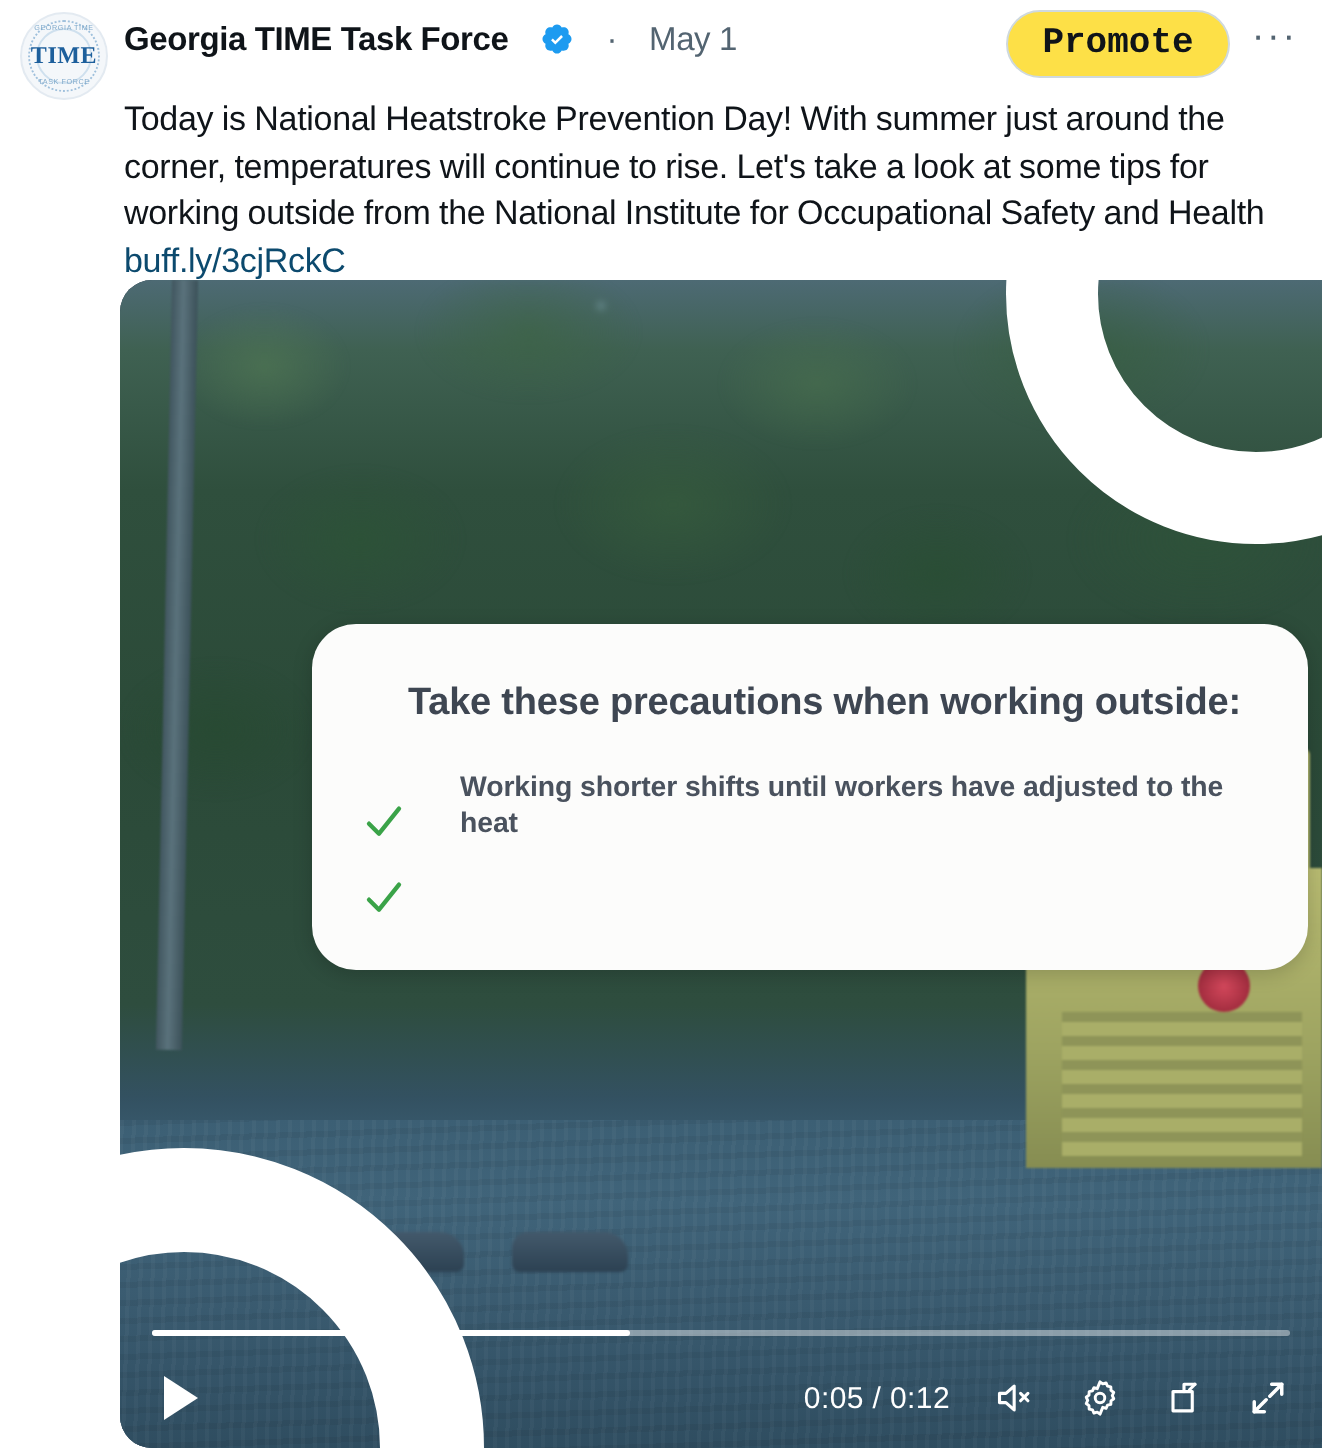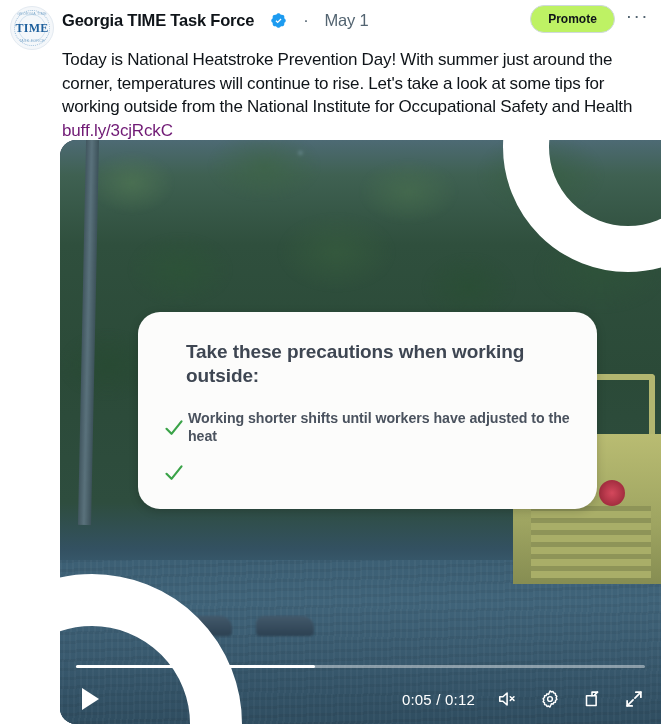--- a/index.html
+++ b/index.html
@@ -73,21 +73,21 @@
     position: absolute;
     bottom: 6px; left: 0; right: 0;
     text-align: center;
     font-size: 3.6px;
     letter-spacing: 0.3px;
     color: #7fa9cb;
   }
 
   .name-row {
     display: flex;
-    align-items: center;
+    align-items: flex-start;
     flex-wrap: nowrap;
     gap: 16px;
     padding-top: 3px;
     white-space: nowrap;
   }
   .display-name {
     font-size: 16.5px;
     font-weight: bold;
     color: #0f1419;
     letter-spacing: -0.2px;
@@ -108,24 +108,24 @@
     position: absolute;
     right: 10px;
     top: 5px;
     display: flex;
     align-items: center;
     gap: 9px;
   }
   .promote-btn {
     border: 1px solid #cfd9de;
     border-radius: 17px;
-    background: #bef264;
+    background: #fde047;
     color: #0f1419;
-    font-family: Liberation Sans, sans-serif;
-    font-size: 12px;
+    font-family: Liberation Mono, monospace;
+    font-size: 18px;
     font-weight: bold;
     padding: 7px 17px;
     cursor: pointer;
     line-height: 1;
   }
   .more-dots {
     color: #536471;
     font-size: 19px;
     line-height: 10px;
     letter-spacing: 1.4px;
@@ -135,21 +135,21 @@
 
   .tweet-text {
     font-size: 17px;
     line-height: 23.5px;
     color: #0f1419;
     padding: 6px 6px 0 52px;
     letter-spacing: -0.15px;
     word-spacing: -0.3px;
   }
   .tweet-link {
-    color: #701a75;
+    color: #0c4a6e;
     text-decoration: none;
     cursor: pointer;
   }
 
   
   .video-wrap {
     position: absolute;
     left: 60px;
     top: 140px;
     width: 601px;
@@ -380,41 +380,41 @@
     font-size: 5.2px;
     letter-spacing: 1.1px;
     color: #5b8fc0;
   }
   .tl-top-arc { top: 10px; }
   .tl-bot-arc { bottom: 10px; }
 
   
   .info-card {
     position: absolute;
-    left: 78px;
+    left: 96px;
     top: 172px;
-    width: 459px;
+    width: 498px;
     background: #fcfcfb;
     border-radius: 22px;
     padding: 28px 26px 26px 26px;
     box-shadow: 0 2px 10px rgba(0,0,0,.18);
   }
   .card-title {
     font-size: 19px;
     font-weight: bold;
     color: #3e4652;
     line-height: 24px;
     letter-spacing: -0.1px;
     padding: 0 0 22px 22px;
   }
   .bullets { display: flex; flex-direction: column; gap: 17px; }
   .bullet {
     display: flex;
-    align-items: center;
-    gap: 4px;
+    align-items: flex-end;
+    gap: 28px;
   }
   .check {
     flex: 0 0 20px;
     width: 20px;
     height: 20px;
     margin-top: 1px;
   }
   .bullet-text {
     font-size: 14.2px;
     font-weight: bold;

